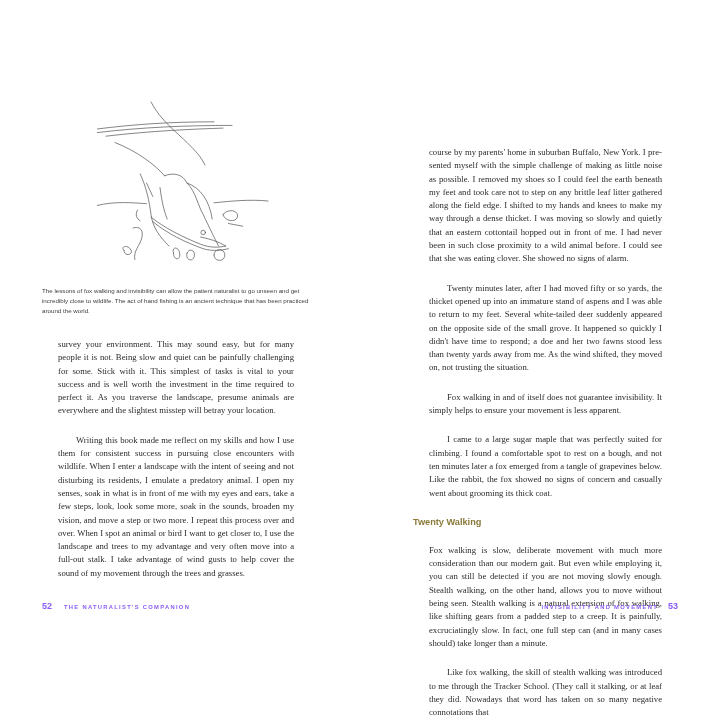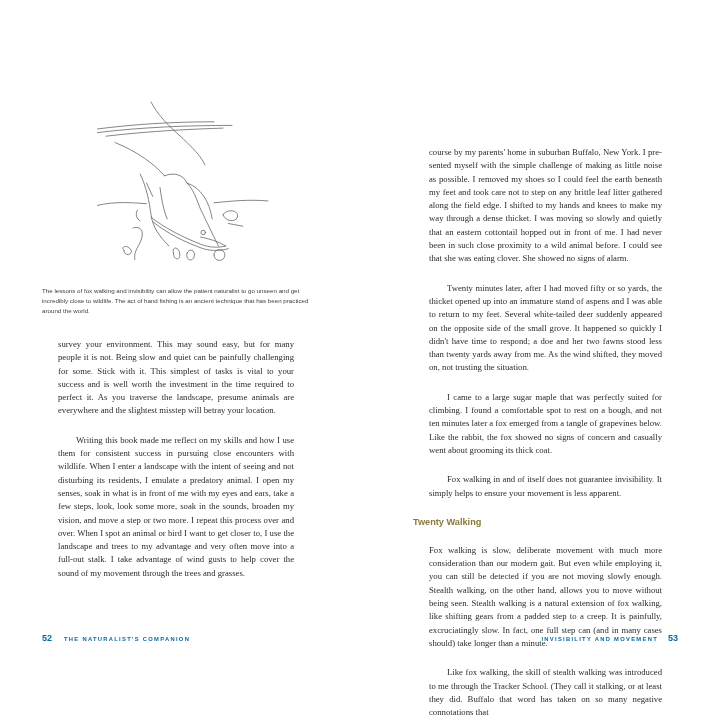--- a/index.html
+++ b/index.html
@@ -19,22 +19,22 @@
   }
   .body-text p { margin: 16px; }
   .body-text p.indent { text-indent: 18px; }
   .left-text { position: absolute; left: 0; top: 322px; width: 268px; }
   .right-text { position: absolute; left: 0; top: 130px; width: 265px; }
   .subhead {
     font-family: "Liberation Sans", sans-serif; font-weight: bold; font-size: 9.2px;
     color: #8a7a3a; margin: 10px 0 2px 0; line-height: 12px;
   }
   .folio {
-    position: absolute; top: 633px;
-    font-family: "Liberation Sans", sans-serif; color: #0369a1;
+    position: absolute; top: 601px;
+    font-family: "Liberation Sans", sans-serif; color: #8b5cf6;
     display: flex; align-items: baseline;
   }
   .folio-left { left: 0; }
   .folio-right { right: 0; }
   .folio .num { font-size: 9px; font-weight: bold; }
   .folio .running { font-size: 5.8px; font-weight: bold; letter-spacing: 1.3px; text-transform: uppercase; }
   .folio-left .running { margin-left: 12px; }
   .folio-right .running { margin-right: 10px; }
 </style>
 </head>
@@ -76,25 +76,25 @@
     <div class="folio folio-left">
       <span class="num">52</span>
       <span class="running">The Naturalist's Companion</span>
     </div>
   </div>
 
   <div class="page page-right">
     <div class="body-text right-text">
       <p>course by my parents' home in suburban Buffalo, New York. I pre­sented myself with the simple challenge of making as little noise as possible. I removed my shoes so I could feel the earth beneath my feet and took care not to step on any brittle leaf litter gathered along the field edge. I shifted to my hands and knees to make my way through a dense thicket. I was moving so slowly and quietly that an eastern cot­tontail hopped out in front of me. I had never been in such close prox­imity to a wild animal before. I could see that she was eating clover. She showed no signs of alarm.</p>
       <p class="indent">Twenty minutes later, after I had moved fifty or so yards, the thicket opened up into an immature stand of aspens and I was able to return to my feet. Several white-tailed deer suddenly appeared on the opposite side of the small grove. It happened so quickly I didn't have time to respond; a doe and her two fawns stood less than twenty yards away from me. As the wind shifted, they moved on, not trusting the situation.</p>
+      <p class="indent">Fox walking in and of itself does not guarantee invisibility. It sim­ply helps to ensure your movement is less apparent.</p>
       <p class="indent">I came to a large sugar maple that was perfectly suited for climb­ing. I found a comfortable spot to rest on a bough, and not ten minutes later a fox emerged from a tangle of grapevines below. Like the rabbit, the fox showed no signs of concern and casually went about grooming its thick coat.</p>
-      <p class="indent">Fox walking in and of itself does not guarantee invisibility. It sim­ply helps to ensure your movement is less apparent.</p>
       <div class="subhead">Twenty Walking</div>
       <p>Fox walking is slow, deliberate movement with much more consider­ation than our modern gait. But even while employing it, you can still be detected if you are not moving slowly enough. Stealth walking, on the other hand, allows you to move without being seen. Stealth walk­ing is a natural extension of fox walking, like shifting gears from a pad­ded step to a creep. It is painfully, excruciatingly slow. In fact, one full step can (and in many cases should) take longer than a minute.</p>
-      <p class="indent">Like fox walking, the skill of stealth walking was introduced to me through the Tracker School. (They call it stalking, or at least they did. Buffalo that word has taken on so many negative connotations that</p>
+      <p class="indent">Like fox walking, the skill of stealth walking was introduced to me through the Tracker School. (They call it stalking, or at leaf they did. Nowadays that word has taken on so many negative connotations that</p>
     </div>
 
     <div class="folio folio-right">
       <span class="running">Invisibility and Movement</span>
       <span class="num">53</span>
     </div>
   </div>
 
 </div>
 

